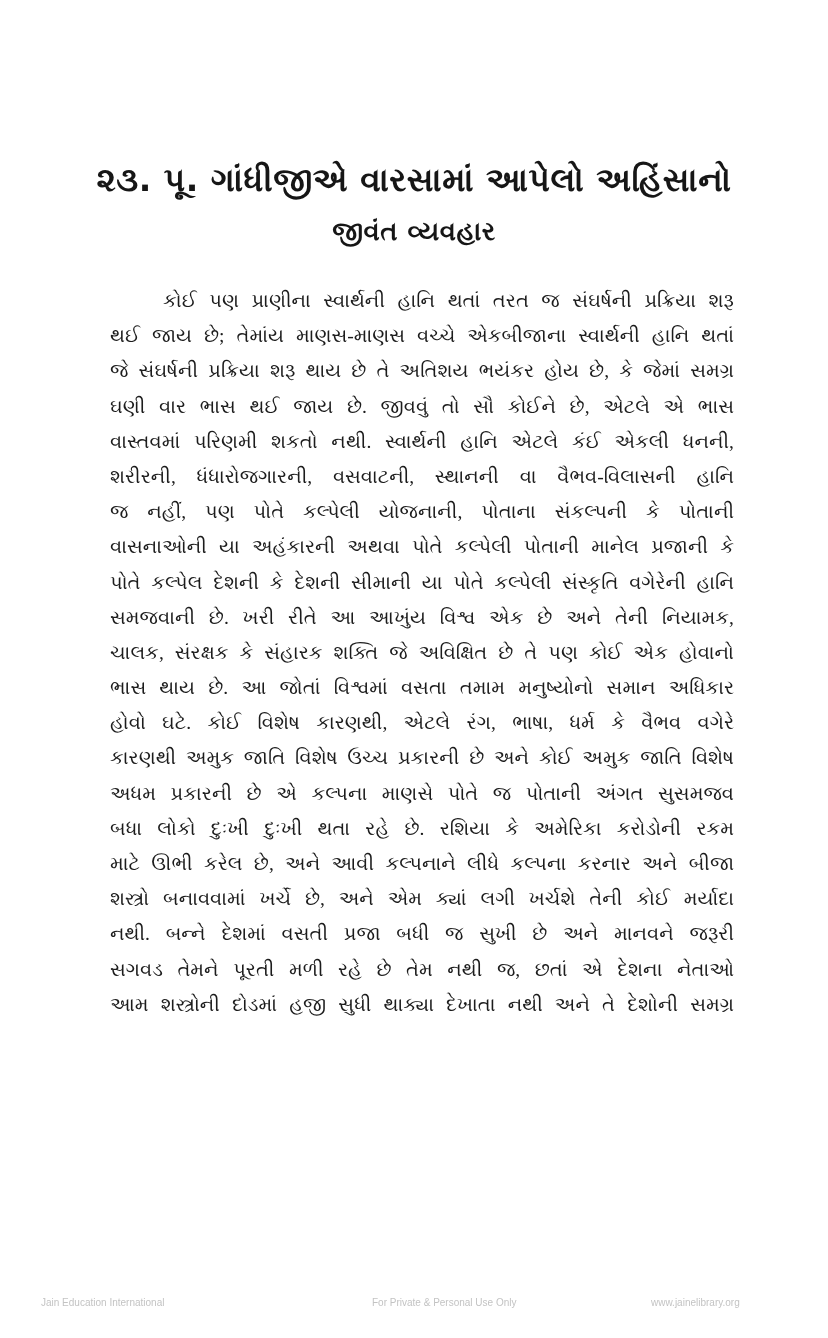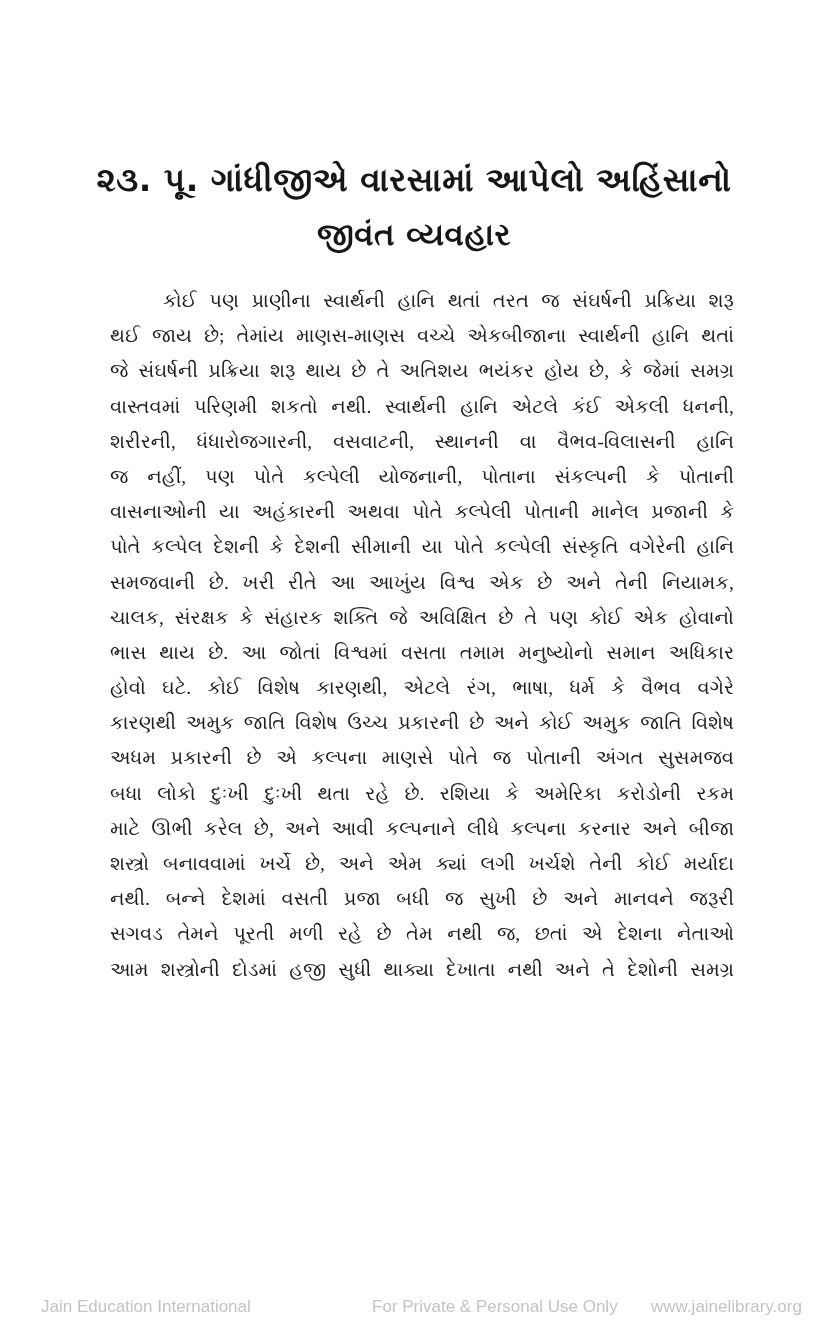--- a/index.html
+++ b/index.html
@@ -7,50 +7,51 @@
     width: 828px; height: 1338px; background: #ffffff; position: relative; overflow: hidden;
     font-family: "DejaVu Sans", sans-serif; color: #1a1a1a;
   }
   .page { position: absolute; left: 0; top: 0; width: 720px; height: 1338px; }
   .title {
     position: absolute; left: 60px; width: 708px; text-align: center;
     font-size: 33px; font-weight: bold; color: #161616; letter-spacing: 0.5px;
     white-space: nowrap;
   }
   .title.l1 { top: 160px; }
-  .title.l2 { top: 216px; font-size: 31px; }
+  .title.l2 { top: 216px; font-size: 26px; }
   .body-text { position: absolute; left: 110px; top: 283px; width: 624px; }
   .line {
     display: block; height: 35.2px; line-height: 35.2px;
     font-size: 19.5px; color: #1c1c1c;
     text-align: justify; text-align-last: justify; white-space: nowrap; overflow: visible;
   }
   .line.first { padding-left: 53px; }
   .line span { display: inline-block; width: 100%; text-align: justify; text-align-last: justify; font-family: Liberation Serif, serif; }
   .footer {
     position: absolute; top: 1297px; left: 0; width: 828px; height: 20px;
-    font-family: "Liberation Sans", sans-serif; font-size: 17px; color: #c3c3c3;
+    font-family: "Liberation Sans", sans-serif; font-size: 10px; color: #c3c3c3;
   }
   .footer .f { position: absolute; top: 0; white-space: nowrap; }
   .footer .f1 { left: 41px; }
   .footer .f2 { left: 328px; margin-left: 44px; }
   .footer .f3 { left: 651px; text-align: center; }
 </style>
 </head>
 <body>
 
 <div class="page">
 
   <div class="title l1">૨૩. પૂ. ગાંધીજીએ વારસામાં આપેલો અહિંસાનો</div>
   <div class="title l2">જીવંત વ્યવહાર</div>
 
   <div class="body-text">
     <div class="line first"><span>કોઈ પણ પ્રાણીના સ્વાર્થની હાનિ થતાં તરત જ સંઘર્ષની પ્રક્રિયા શરૂ</span></div>
     <div class="line"><span>થઈ જાય છે; તેમાંય માણસ-માણસ વચ્ચે એકબીજાના સ્વાર્થની હાનિ થતાં</span></div>
     <div class="line"><span>જે સંઘર્ષની પ્રક્રિયા શરૂ થાય છે તે અતિશય ભયંકર હોય છે, કે જેમાં સમગ્ર</span></div>
+    <div class="line"><span>ઘણી વાર ભાસ થઈ જાય છે. જીવવું તો સૌ કોઈને છે, એટલે એ ભાસ</span></div>
     <div class="line"><span>વાસ્તવમાં પરિણમી શકતો નથી. સ્વાર્થની હાનિ એટલે કંઈ એકલી ધનની,</span></div>
     <div class="line"><span>શરીરની, ધંધારોજગારની, વસવાટની, સ્થાનની વા વૈભવ-વિલાસની હાનિ</span></div>
     <div class="line"><span>જ નહીં, પણ પોતે કલ્પેલી યોજનાની, પોતાના સંકલ્પની કે પોતાની</span></div>
     <div class="line"><span>વાસનાઓની યા અહંકારની અથવા પોતે કલ્પેલી પોતાની માનેલ પ્રજાની કે</span></div>
     <div class="line"><span>પોતે કલ્પેલ દેશની કે દેશની સીમાની યા પોતે કલ્પેલી સંસ્કૃતિ વગેરેની હાનિ</span></div>
     <div class="line"><span>સમજવાની છે. ખરી રીતે આ આખુંય વિશ્વ એક છે અને તેની નિયામક,</span></div>
     <div class="line"><span>ચાલક, સંરક્ષક કે સંહારક શક્તિ જે અવિક્ષિત છે તે પણ કોઈ એક હોવાનો</span></div>
     <div class="line"><span>ભાસ થાય છે. આ જોતાં વિશ્વમાં વસતા તમામ મનુષ્યોનો સમાન અધિકાર</span></div>
     <div class="line"><span>હોવો ઘટે. કોઈ વિશેષ કારણથી, એટલે રંગ, ભાષા, ધર્મ કે વૈભવ વગેરે</span></div>
     <div class="line"><span>કારણથી અમુક જાતિ વિશેષ ઉચ્ચ પ્રકારની છે અને કોઈ અમુક જાતિ વિશેષ</span></div>

